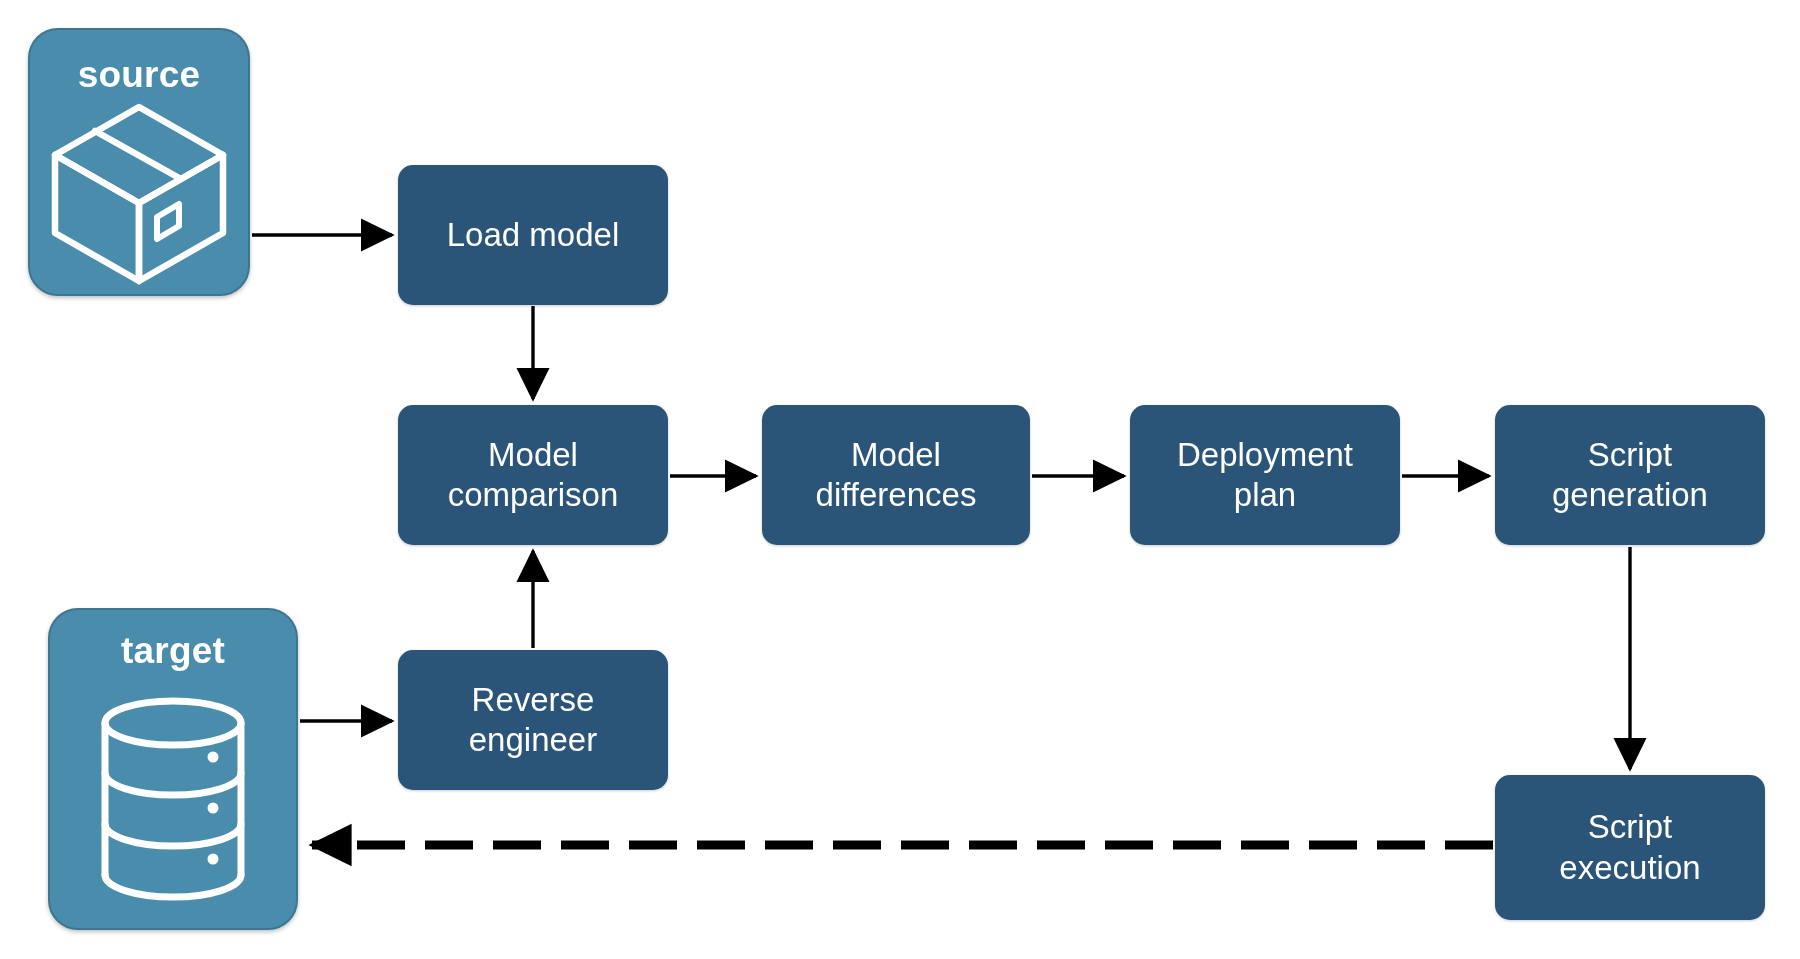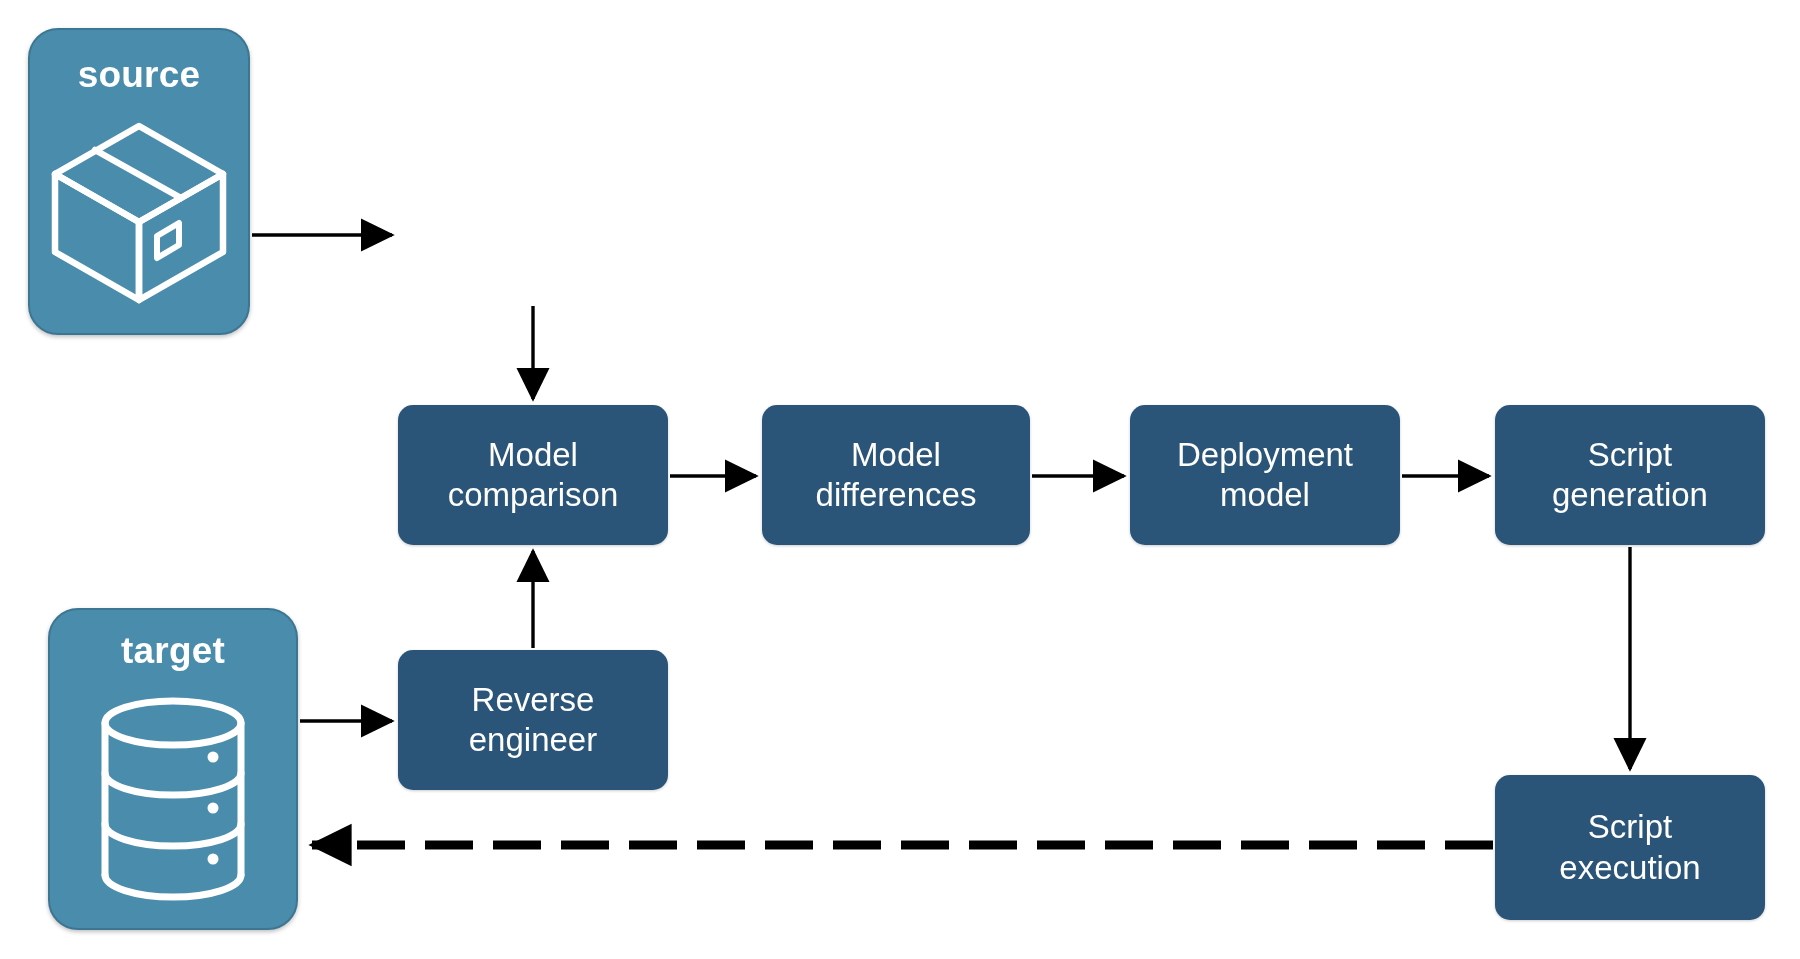--- a/index.html
+++ b/index.html
@@ -96,21 +96,21 @@
 
     <line class="edge" x1="1630" y1="547" x2="1630" y2="769" marker-end="url(#ah)"></line>
 
     <line class="edge" x1="300" y1="721" x2="392" y2="721" marker-end="url(#ah)"></line>
 
     <line class="edge" x1="533" y1="648" x2="533" y2="551" marker-end="url(#ah)"></line>
 
     <line class="edge-dashed" x1="1493" y1="845" x2="312" y2="845" marker-end="url(#ah-fat)"></line>
   </svg>
 
-  <div class="endpoint" style="left:28px;top:28px;width:222px;height:307px;padding-top:26px;">
+  <div class="endpoint" style="left:28px;top:28px;width:222px;height:268px;padding-top:26px;">
     <div class="ep-label">source</div>
     <div class="ep-icon">
       <svg width="184" height="190" viewBox="0 0 184 190" fill="none" stroke="#ffffff" stroke-width="6.5" stroke-linejoin="round" stroke-linecap="round">
 
         <path d="M92 8 L176 56 L92 104 L8 56 Z"></path>
 
         <path d="M8 56 L8 134 L92 182 L92 104 Z"></path>
 
         <path d="M176 56 L176 134 L92 182 L92 104 Z"></path>
 
@@ -136,34 +136,37 @@
         <path d="M12 78 a68 22 0 0 0 136 0"></path>
         <path d="M12 129 a68 22 0 0 0 136 0"></path>
 
         <circle cx="120" cy="62" r="5.5" fill="#ffffff" stroke="none"></circle>
         <circle cx="120" cy="113" r="5.5" fill="#ffffff" stroke="none"></circle>
         <circle cx="120" cy="164" r="5.5" fill="#ffffff" stroke="none"></circle>
       </svg>
     </div>
   </div>
 
+  <div class="pbox" style="left:398px;top:165px;width:270px;height:140px;">
+    <span class="pbox-label">Load model</span>
+  </div>
 
   <div class="pbox" style="left:398px;top:405px;width:270px;height:140px;">
     <span class="pbox-label">Model
 comparison</span>
   </div>
 
   <div class="pbox" style="left:762px;top:405px;width:268px;height:140px;">
     <span class="pbox-label">Model
 differences</span>
   </div>
 
   <div class="pbox" style="left:1130px;top:405px;width:270px;height:140px;">
     <span class="pbox-label">Deployment
-model</span>
+plan</span>
   </div>
 
   <div class="pbox" style="left:1495px;top:405px;width:270px;height:140px;">
     <span class="pbox-label">Script
 generation</span>
   </div>
 
   <div class="pbox" style="left:398px;top:650px;width:270px;height:140px;justify-content:center;">
     <span class="pbox-label">Reverse
 engineer</span>

